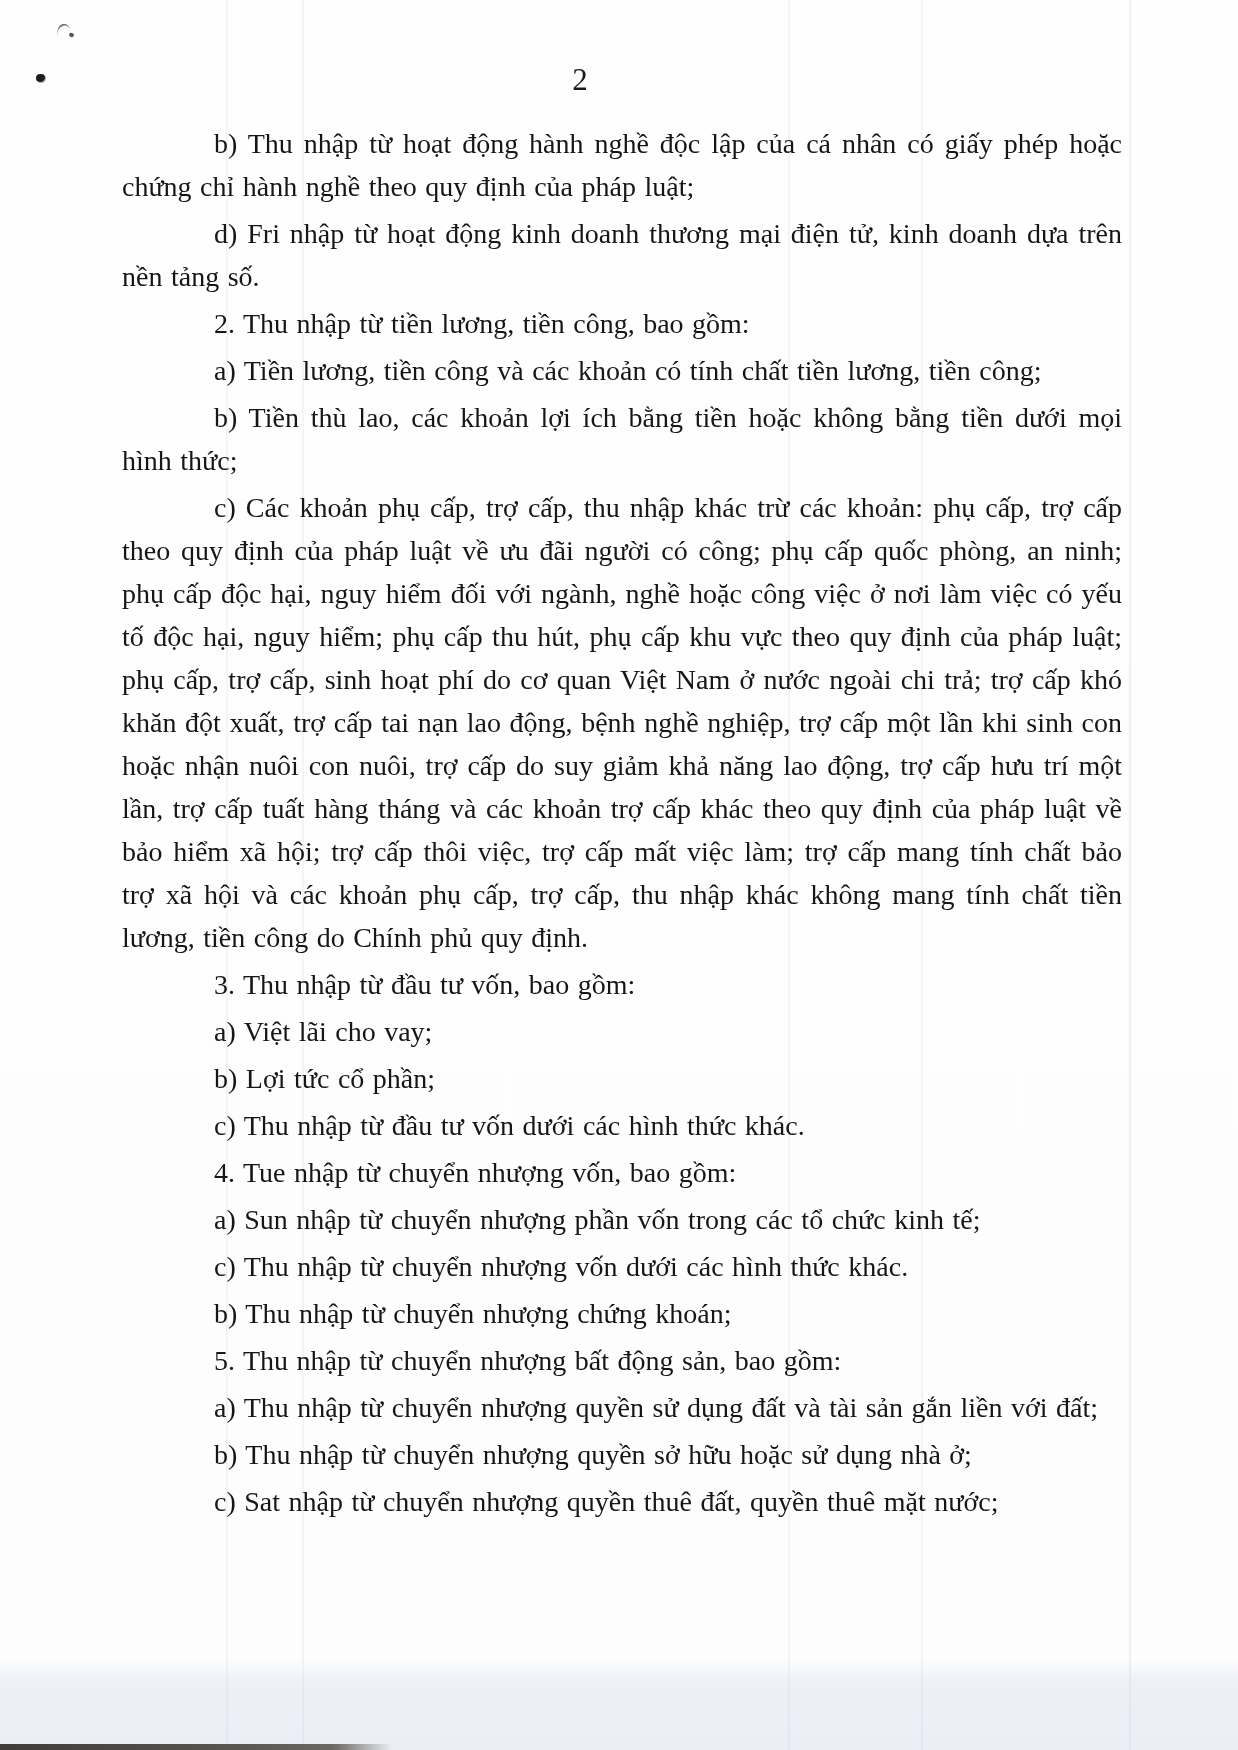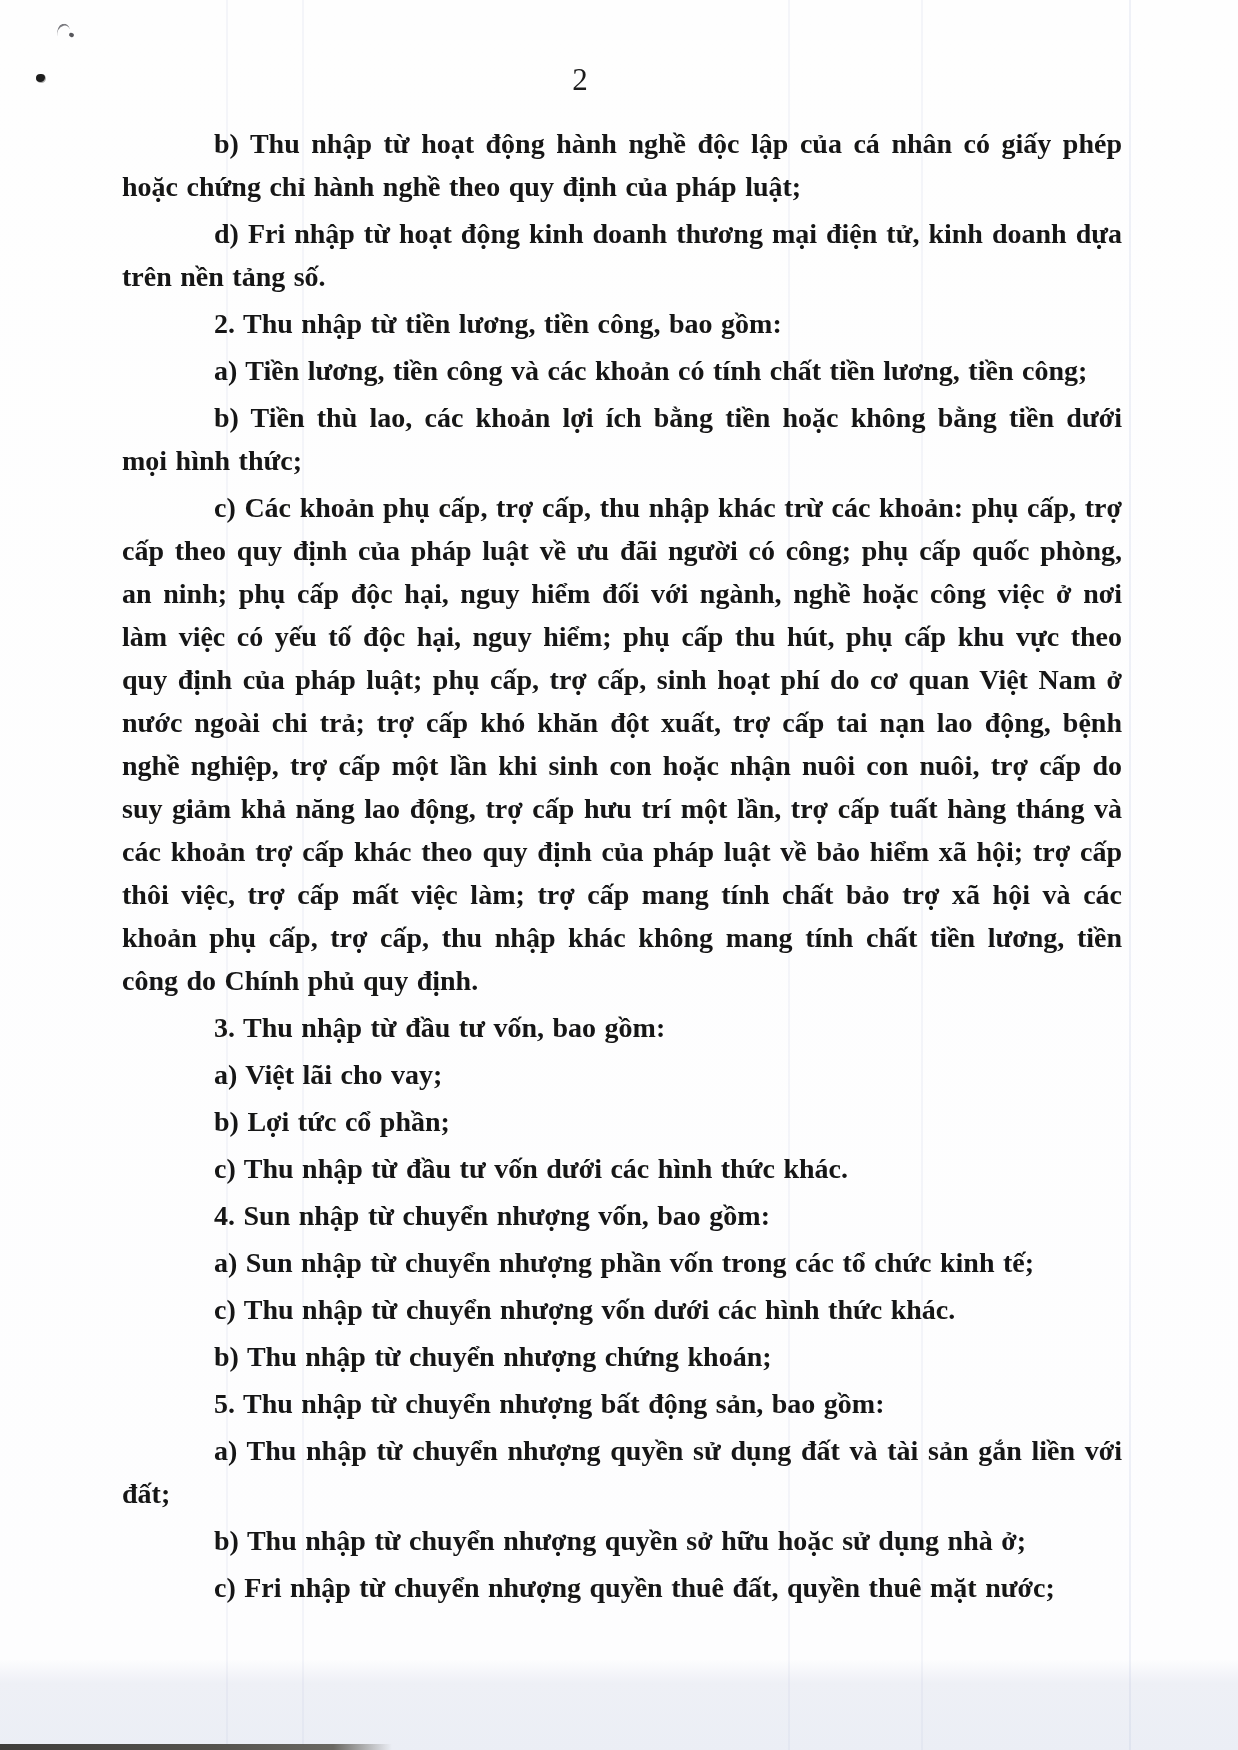--- a/index.html
+++ b/index.html
@@ -51,21 +51,20 @@
   }
 
   .text-block {
     position: absolute;
     left: 122px;
     top: 122px;
     width: 1000px;
     color: #161616;
     font-size: 28px;
     line-height: 43px;
-    font-weight: bold;
   }
   .para {
     text-align: justify;
     text-indent: 92px;
     margin: 0 0 4px 0;
     word-spacing: 1.5px;
   }
 
   
   .ink-dot {
@@ -132,24 +131,24 @@
     <p class="para">b) Thu nhập từ hoạt động hành nghề độc lập của cá nhân có giấy phép hoặc chứng chỉ hành nghề theo quy định của pháp luật;</p>
     <p class="para">d) Fri nhập từ hoạt động kinh doanh thương mại điện tử, kinh doanh dựa trên nền tảng số.</p>
     <p class="para">2. Thu nhập từ tiền lương, tiền công, bao gồm:</p>
     <p class="para">a) Tiền lương, tiền công và các khoản có tính chất tiền lương, tiền công;</p>
     <p class="para">b) Tiền thù lao, các khoản lợi ích bằng tiền hoặc không bằng tiền dưới mọi hình thức;</p>
     <p class="para">c) Các khoản phụ cấp, trợ cấp, thu nhập khác trừ các khoản: phụ cấp, trợ cấp theo quy định của pháp luật về ưu đãi người có công; phụ cấp quốc phòng, an ninh; phụ cấp độc hại, nguy hiểm đối với ngành, nghề hoặc công việc ở nơi làm việc có yếu tố độc hại, nguy hiểm; phụ cấp thu hút, phụ cấp khu vực theo quy định của pháp luật; phụ cấp, trợ cấp, sinh hoạt phí do cơ quan Việt Nam ở nước ngoài chi trả; trợ cấp khó khăn đột xuất, trợ cấp tai nạn lao động, bệnh nghề nghiệp, trợ cấp một lần khi sinh con hoặc nhận nuôi con nuôi, trợ cấp do suy giảm khả năng lao động, trợ cấp hưu trí một lần, trợ cấp tuất hàng tháng và các khoản trợ cấp khác theo quy định của pháp luật về bảo hiểm xã hội; trợ cấp thôi việc, trợ cấp mất việc làm; trợ cấp mang tính chất bảo trợ xã hội và các khoản phụ cấp, trợ cấp, thu nhập khác không mang tính chất tiền lương, tiền công do Chính phủ quy định.</p>
     <p class="para">3. Thu nhập từ đầu tư vốn, bao gồm:</p>
     <p class="para">a) Việt lãi cho vay;</p>
     <p class="para">b) Lợi tức cổ phần;</p>
     <p class="para">c) Thu nhập từ đầu tư vốn dưới các hình thức khác.</p>
-    <p class="para">4. Sun nhập từ chuyển nhượng vốn, bao gồm:</p>
+    <p class="para">4. Tue nhập từ chuyển nhượng vốn, bao gồm:</p>
     <p class="para">a) Sun nhập từ chuyển nhượng phần vốn trong các tổ chức kinh tế;</p>
     <p class="para">c) Thu nhập từ chuyển nhượng vốn dưới các hình thức khác.</p>
     <p class="para">b) Thu nhập từ chuyển nhượng chứng khoán;</p>
     <p class="para">5. Thu nhập từ chuyển nhượng bất động sản, bao gồm:</p>
     <p class="para">a) Thu nhập từ chuyển nhượng quyền sử dụng đất và tài sản gắn liền với đất;</p>
     <p class="para">b) Thu nhập từ chuyển nhượng quyền sở hữu hoặc sử dụng nhà ở;</p>
-    <p class="para">c) Fri nhập từ chuyển nhượng quyền thuê đất, quyền thuê mặt nước;</p>
+    <p class="para">c) Sat nhập từ chuyển nhượng quyền thuê đất, quyền thuê mặt nước;</p>
   </div>
 
   <span class="bottom-edge"></span>
 </div>
 
 </body></html>

